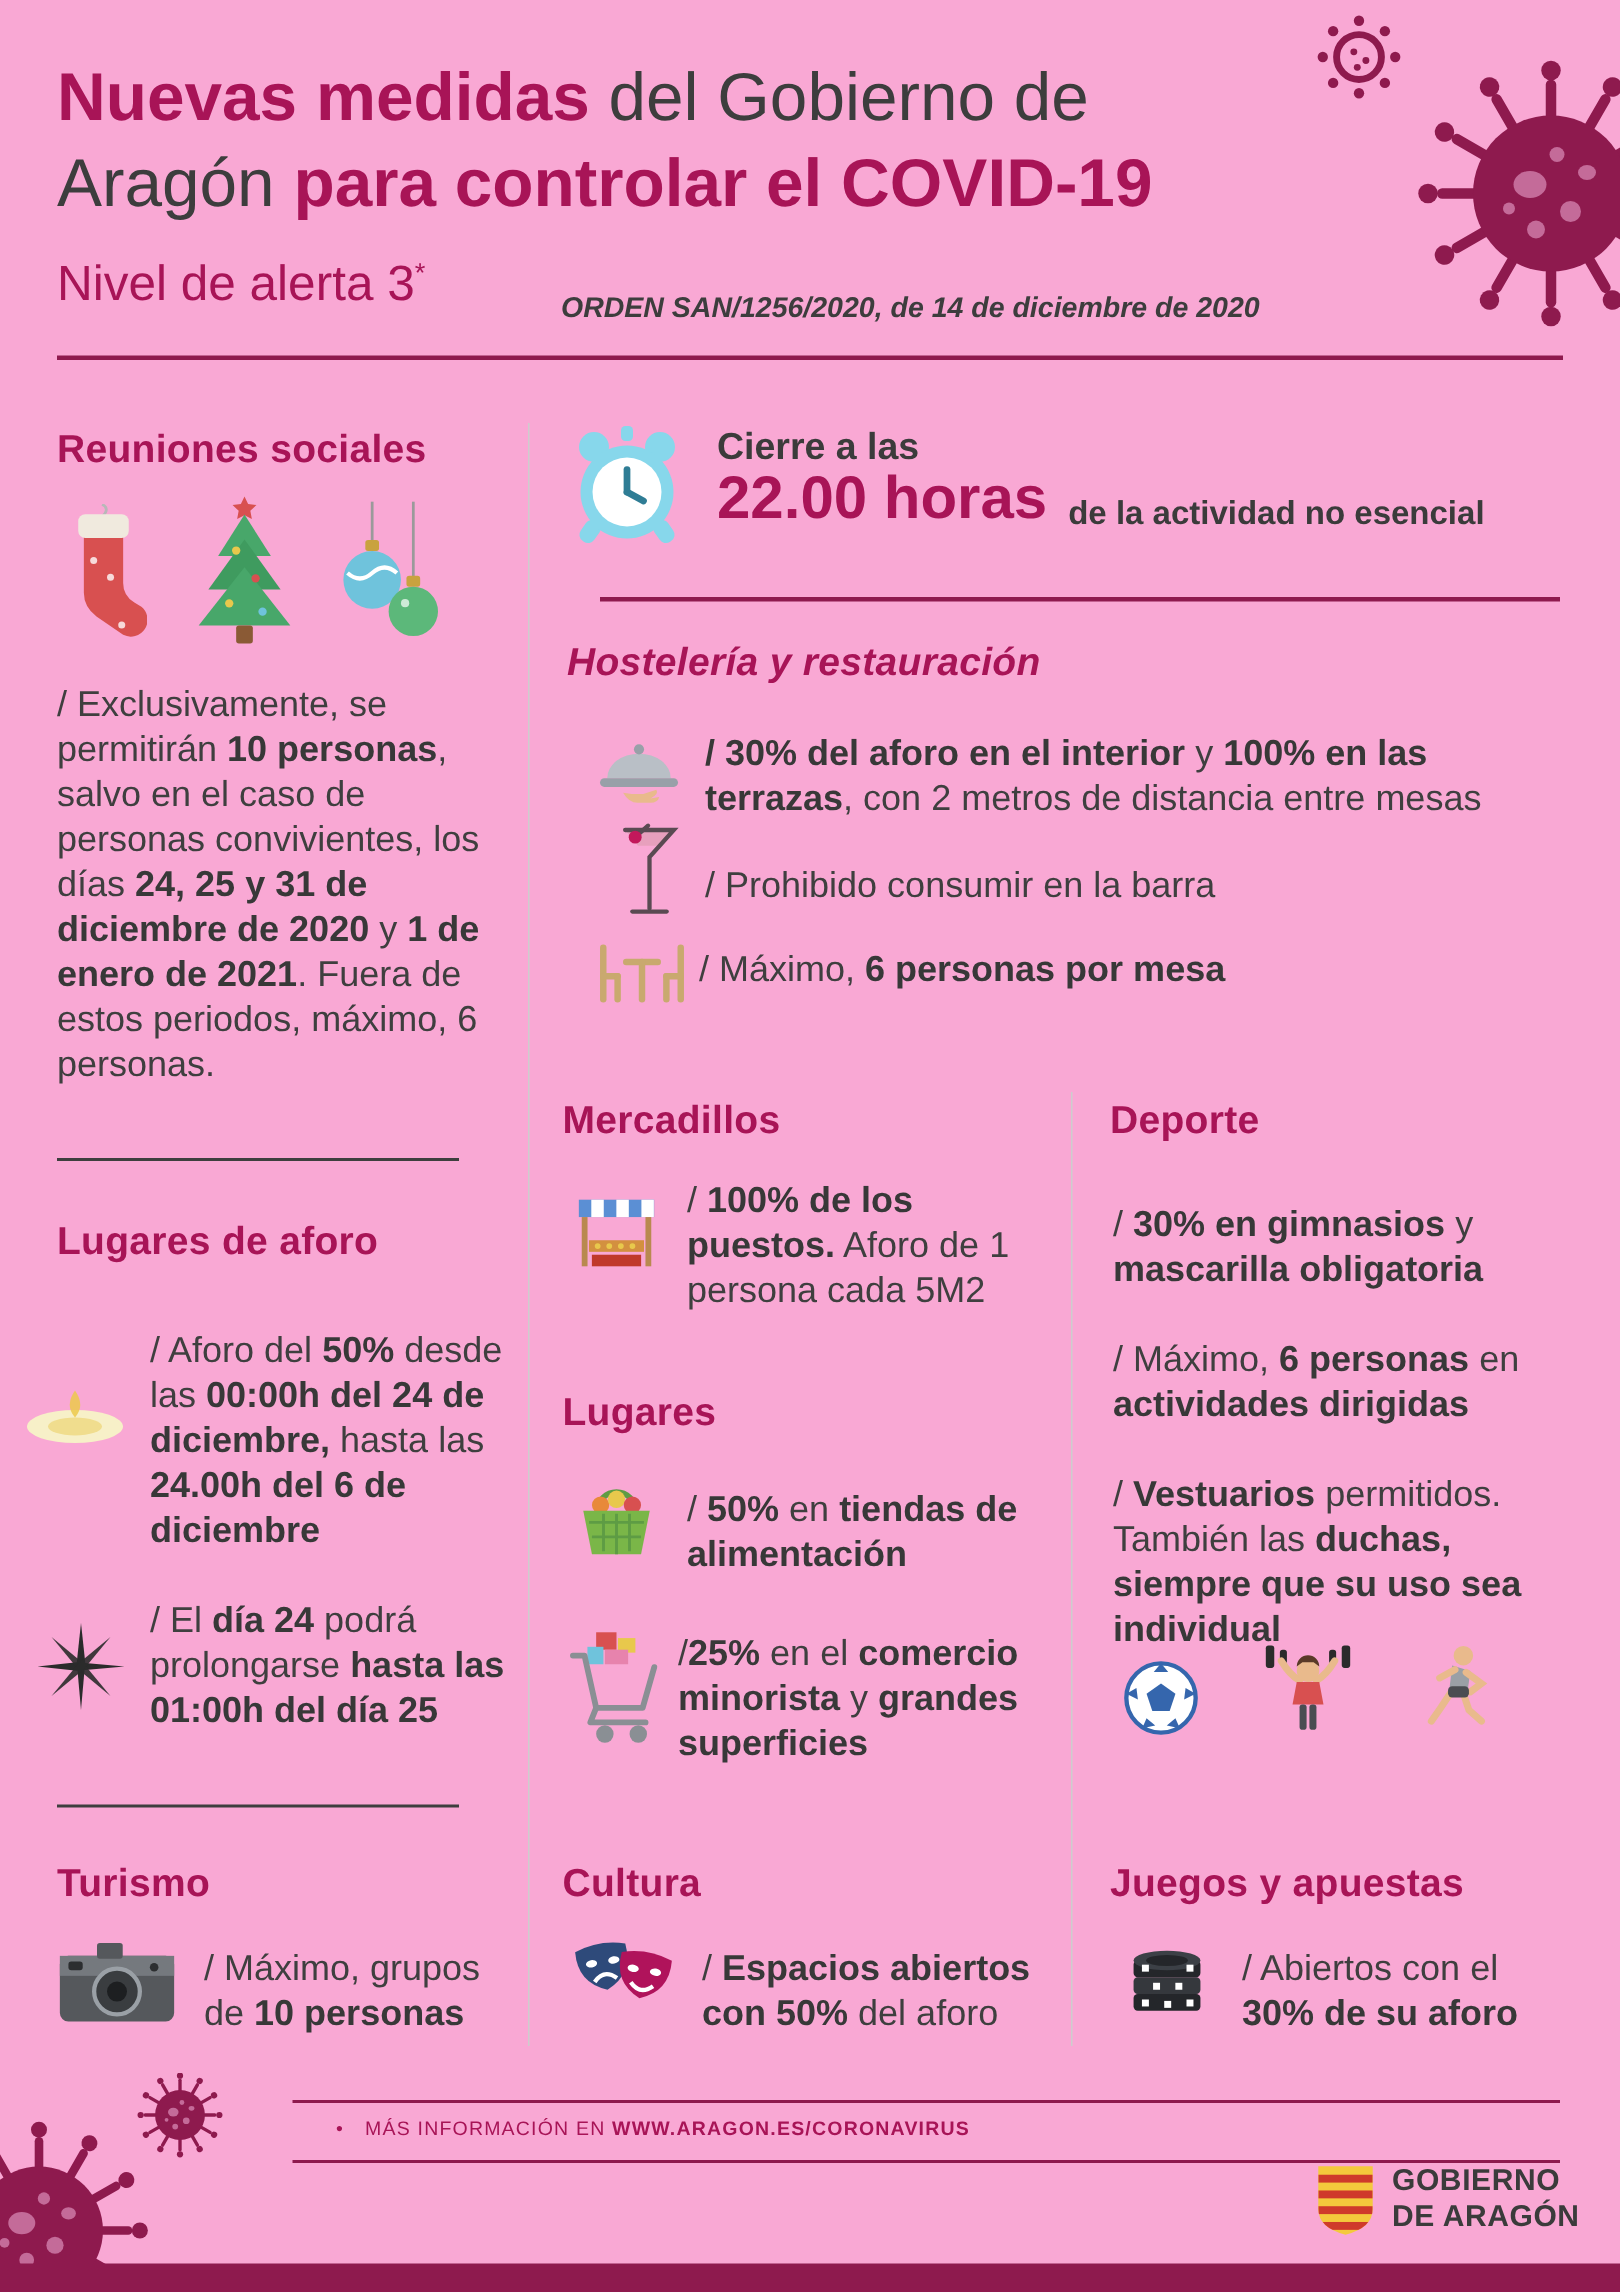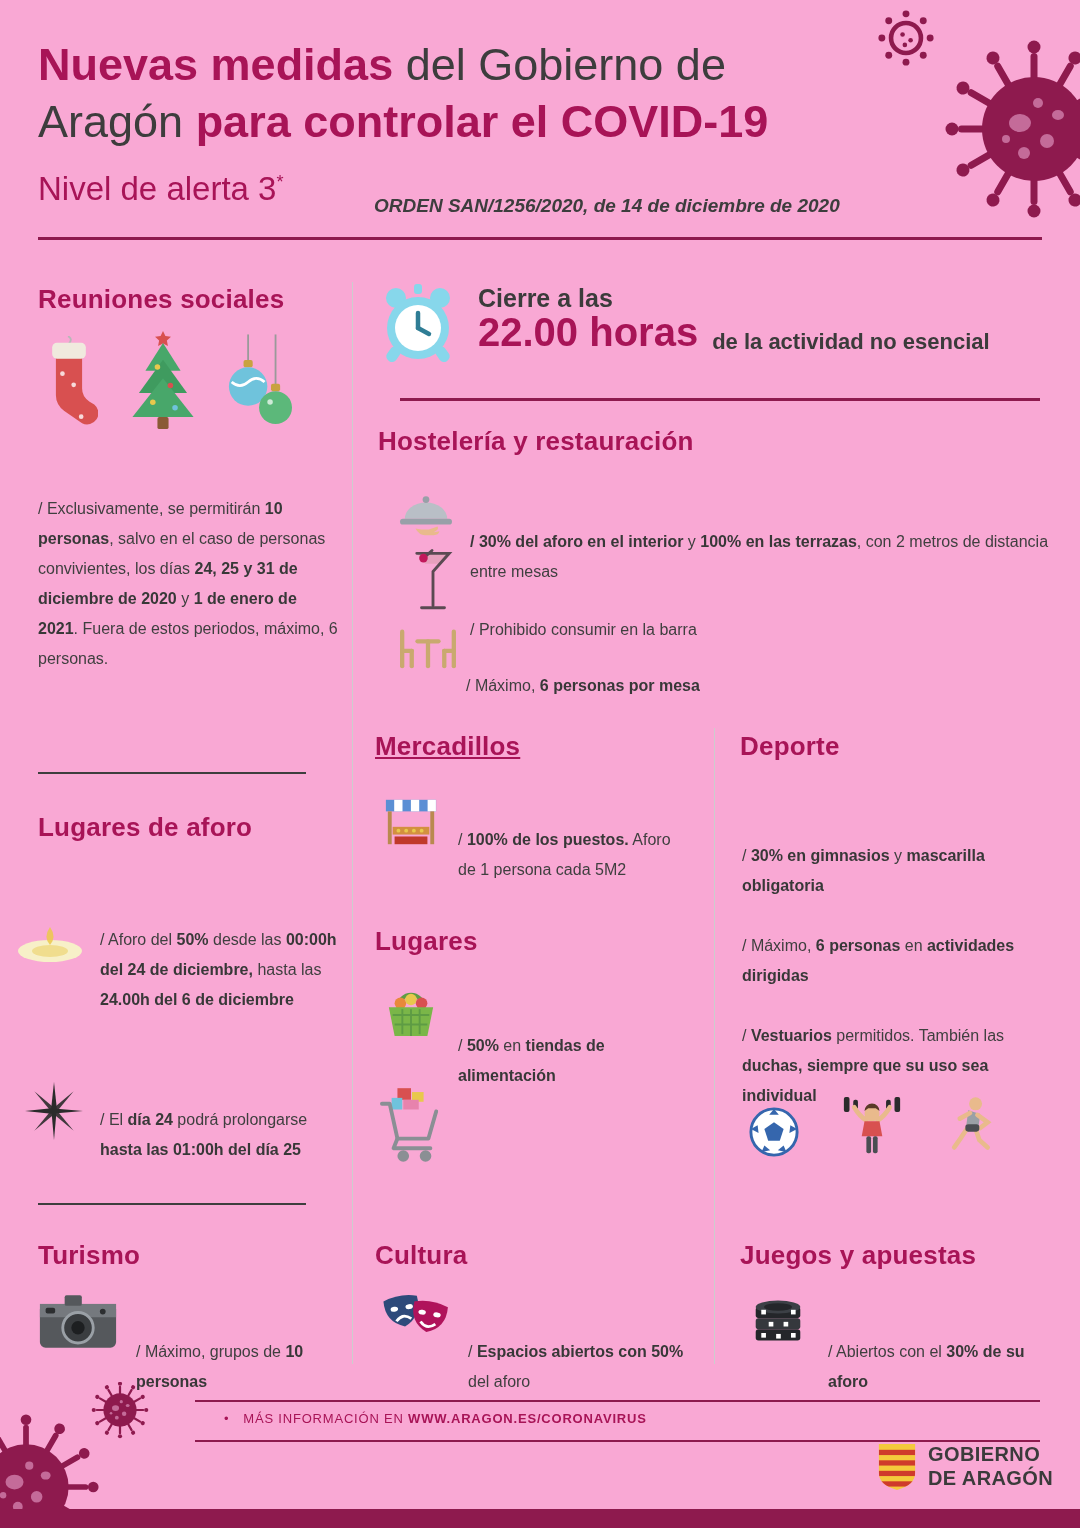--- a/index.html
+++ b/index.html
@@ -6,21 +6,21 @@
     --accent:#a81457;
     --dark:#8e1a4e;
     --text:#3f3f3f;
   }
   *{margin:0;padding:0;box-sizing:border-box;}
   body{background:#e8e8e8;font-family:"Liberation Sans", sans-serif;}
   .page{position:relative;width:1080px;height:1528px;margin:0 auto;background:#f9a8d4;overflow:hidden;color:var(--text);}
   .abs{position:absolute;}
   .acc{color:var(--accent);}
   .sec-h{position:absolute;font-size:26px;font-weight:700;color:var(--accent);letter-spacing:.2px;}
-  .bt{position:absolute;font-size:16px;line-height:30px;color:var(--text);margin-top:39px;}
+  .bt{position:absolute;font-size:24px;line-height:30px;color:var(--text);}
   .bt b{color:#383838;}
   .rule{position:absolute;background:var(--dark);}
   .tline{position:absolute;background:#3e3e3e;height:2px;}
   .vline{position:absolute;background:#cdcdcd;width:1px;}
   sup{font-size:55%;vertical-align:super;}
 </style>
 </head>
 <body>
 
 <div class="page">
@@ -180,21 +180,21 @@
         <path d="M42 46 L53 52"></path>
     </g>
   </svg>
   <div class="abs" style="left:478px;top:284px;font-size:25px;font-weight:700;color:#3b3b3b;">Cierre a las</div>
   <div class="abs" style="left:478px;top:310px;display:flex;align-items:flex-end;gap:14px;">
     <span style="font-size:40px;font-weight:700;color:var(--accent);">22.00 horas</span>
     <span style="font-size:22px;font-weight:700;color:#3b3b3b;">de la actividad no esencial</span>
   </div>
   <div class="rule" style="left:400px;top:398px;width:640px;height:3px;"></div>
 
-  <h2 class="sec-h" style="left:378px;top:426px;">Hostelería y restauración</h2>
+  <h2 class="sec-h" style="left:378px;top:426px;font-style:italic;">Hostelería y restauración</h2>
 
   <svg class="abs" style="left:398px;top:488px;" width="56" height="52" viewBox="0 0 58 54">
     <path d="M7 32 a22 17 0 0 1 44 0 z" fill="#b9bfc6"></path>
     <circle cx="29" cy="12" r="3.5" fill="#98a0a8"></circle>
     <rect x="2" y="32" width="54" height="6" rx="3" fill="#98a0a8"></rect>
     <path d="M18 42 q4 7 10 7 h9 q5 0 6 -4 l-6 1 q6 -3 4 -6 l-9 3 h-8 z" fill="#e9ba8c"></path>
   </svg>
   <p class="bt" style="left:470px;top:488px;width:585px;"><b>/ 30% del aforo en el interior</b><span> y </span><b>100% en las terrazas</b><span>, con 2 metros de distancia entre mesas</span></p>
 
   <svg class="abs" style="left:412px;top:548px;" width="42" height="66" viewBox="0 0 44 68">
@@ -215,21 +215,21 @@
         <path d="M14 26 V42"></path>
       <path d="M20 16 H42"></path>
         <path d="M31 16 V42"></path>
       <path d="M58 6 V42"></path>
         <path d="M48 26 H58"></path>
         <path d="M48 26 V42"></path>
     </g>
   </svg>
   <p class="bt" style="left:466px;top:632px;width:480px;"><span>/ Máximo, </span><b>6 personas por mesa</b></p>
 
-  <h2 class="sec-h" style="left:375px;top:731px;text-decoration:underline;">Mercadillos</h2>
+  <h2 class="sec-h" style="left:375px;top:731px;">Mercadillos</h2>
   <svg class="abs" style="left:383px;top:794px;" width="56" height="56" viewBox="0 0 58 58">
     <rect x="3" y="6" width="52" height="12" fill="#5b8fd4"></rect>
     <g fill="#ffffff">
         <rect x="11.6" y="6" width="8.6" height="12"></rect>
         <rect x="28.9" y="6" width="8.6" height="12"></rect>
         <rect x="46.2" y="6" width="8.6" height="12"></rect>
       </g>
     <rect x="5" y="18" width="4" height="34" fill="#b9894f"></rect>
     <rect x="49" y="18" width="4" height="34" fill="#b9894f"></rect>
     <rect x="10" y="34" width="38" height="8" fill="#d3903f"></rect>
@@ -265,20 +265,21 @@
     <rect x="33" y="8" width="12" height="10" fill="#e8c84c"></rect>
     <rect x="24" y="16" width="16" height="10" fill="#e783ad"></rect>
     <rect x="12" y="14" width="11" height="12" fill="#6fc3dc"></rect>
     <g fill="none" stroke="#8a8f94" stroke-width="4" stroke-linecap="round" stroke-linejoin="round">
       <path d="M2 20 h8 l8 36 h32 l8 -28"></path>
       <path d="M18 56 l-4 10 h38"></path>
     </g>
     <circle cx="24" cy="74" r="6" fill="#8a8f94"></circle>
     <circle cx="47" cy="74" r="6" fill="#8a8f94"></circle>
   </svg>
+  <p class="bt" style="left:452px;top:1088px;width:252px;"><span>/</span><b>25%</b><span> en el </span><b>comercio minorista</b><span> y </span><b>grandes superficies</b></p>
 
   <h2 class="sec-h" style="left:375px;top:1240px;">Cultura</h2>
   <svg class="abs" style="left:383px;top:1292px;" width="66" height="56" viewBox="0 0 70 58">
     <g transform="rotate(-10 22 28)">
       <path d="M4 6 q18 -6 36 0 q2 22 -18 30 q-20 -8 -18 -30 z" fill="#2e4a7a"></path>
       <ellipse cx="14" cy="16" rx="4" ry="2.6" fill="#ffffff"></ellipse>
         <ellipse cx="30" cy="16" rx="4" ry="2.6" fill="#ffffff"></ellipse>
       <path d="M14 29 q8 -8 16 0" stroke="#ffffff" stroke-width="3" fill="none"></path>
     </g>
     <g transform="rotate(10 48 30)">

